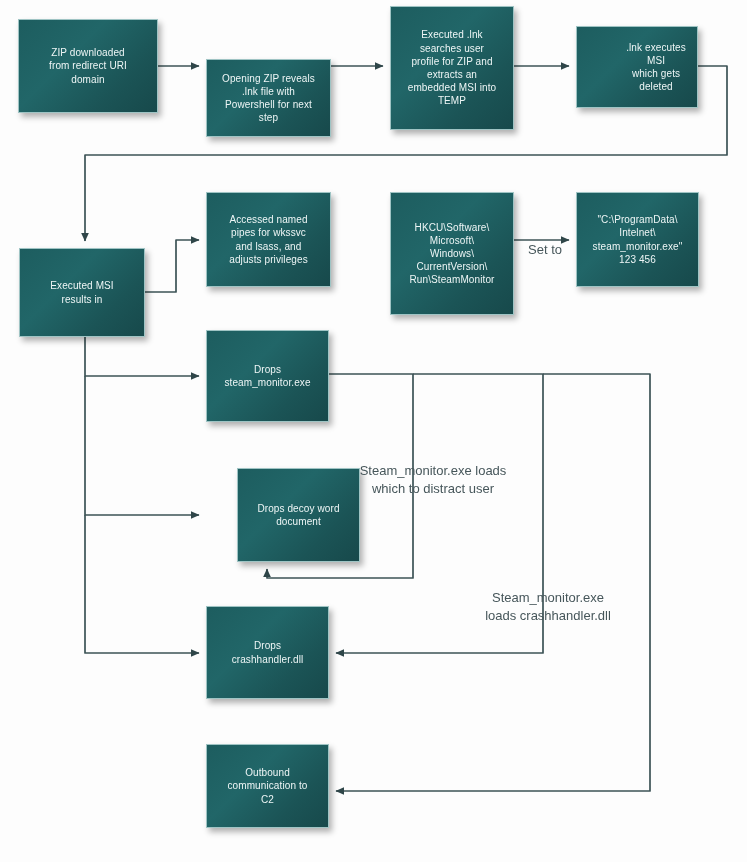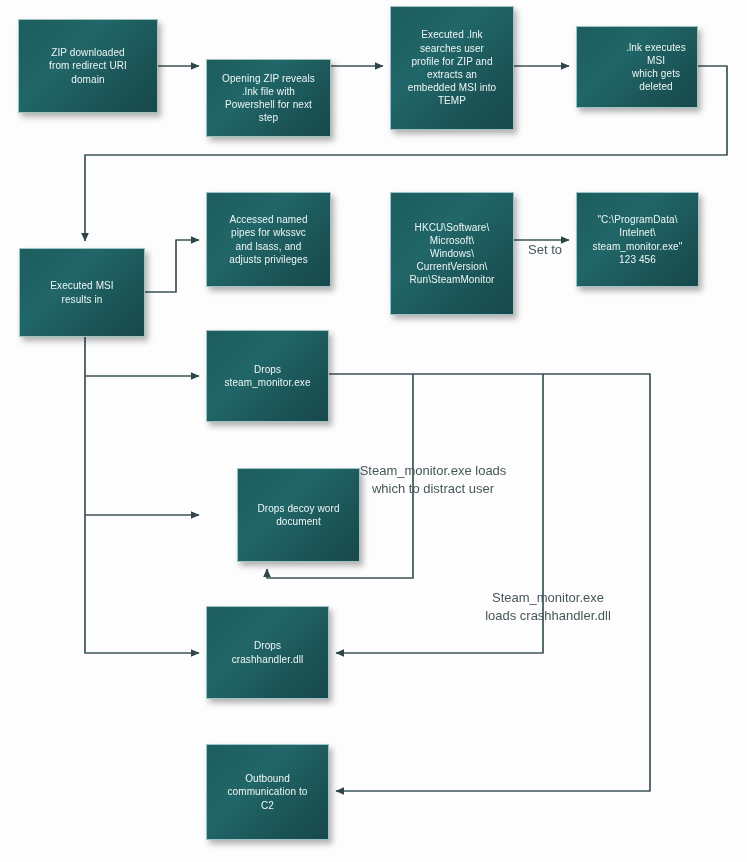--- a/index.html
+++ b/index.html
@@ -140,21 +140,21 @@
 steam_monitor.exe</span>
       </div>
       <div class="node-box" style="left: 206px; top: 468px; width: 123px; height: 94px; margin-left: 31px;">
         <span class="node-label">Drops decoy word
 document</span>
       </div>
       <div class="node-box" style="left: 206px; top: 606px; width: 123px; height: 93px;">
         <span class="node-label">Drops
 crashhandler.dll</span>
       </div>
-      <div class="node-box" style="left: 206px; top: 744px; width: 123px; height: 96px;">
+      <div class="node-box" style="left: 206px; top: 744px; width: 123px; height: 84px;">
         <span class="node-label">Outbound
 communication to
 C2</span>
       </div>
     </div>
   <div id="label-layer">
       <div class="edge-label" style="left: 516px; top: 241px; width: 58px;">Set to</div>
       <div class="edge-label" style="left: 333px; top: 462px; width: 200px;">Steam_monitor.exe loads
 which to distract user</div>
       <div class="edge-label" style="left: 463px; top: 589px; width: 170px;">Steam_monitor.exe

